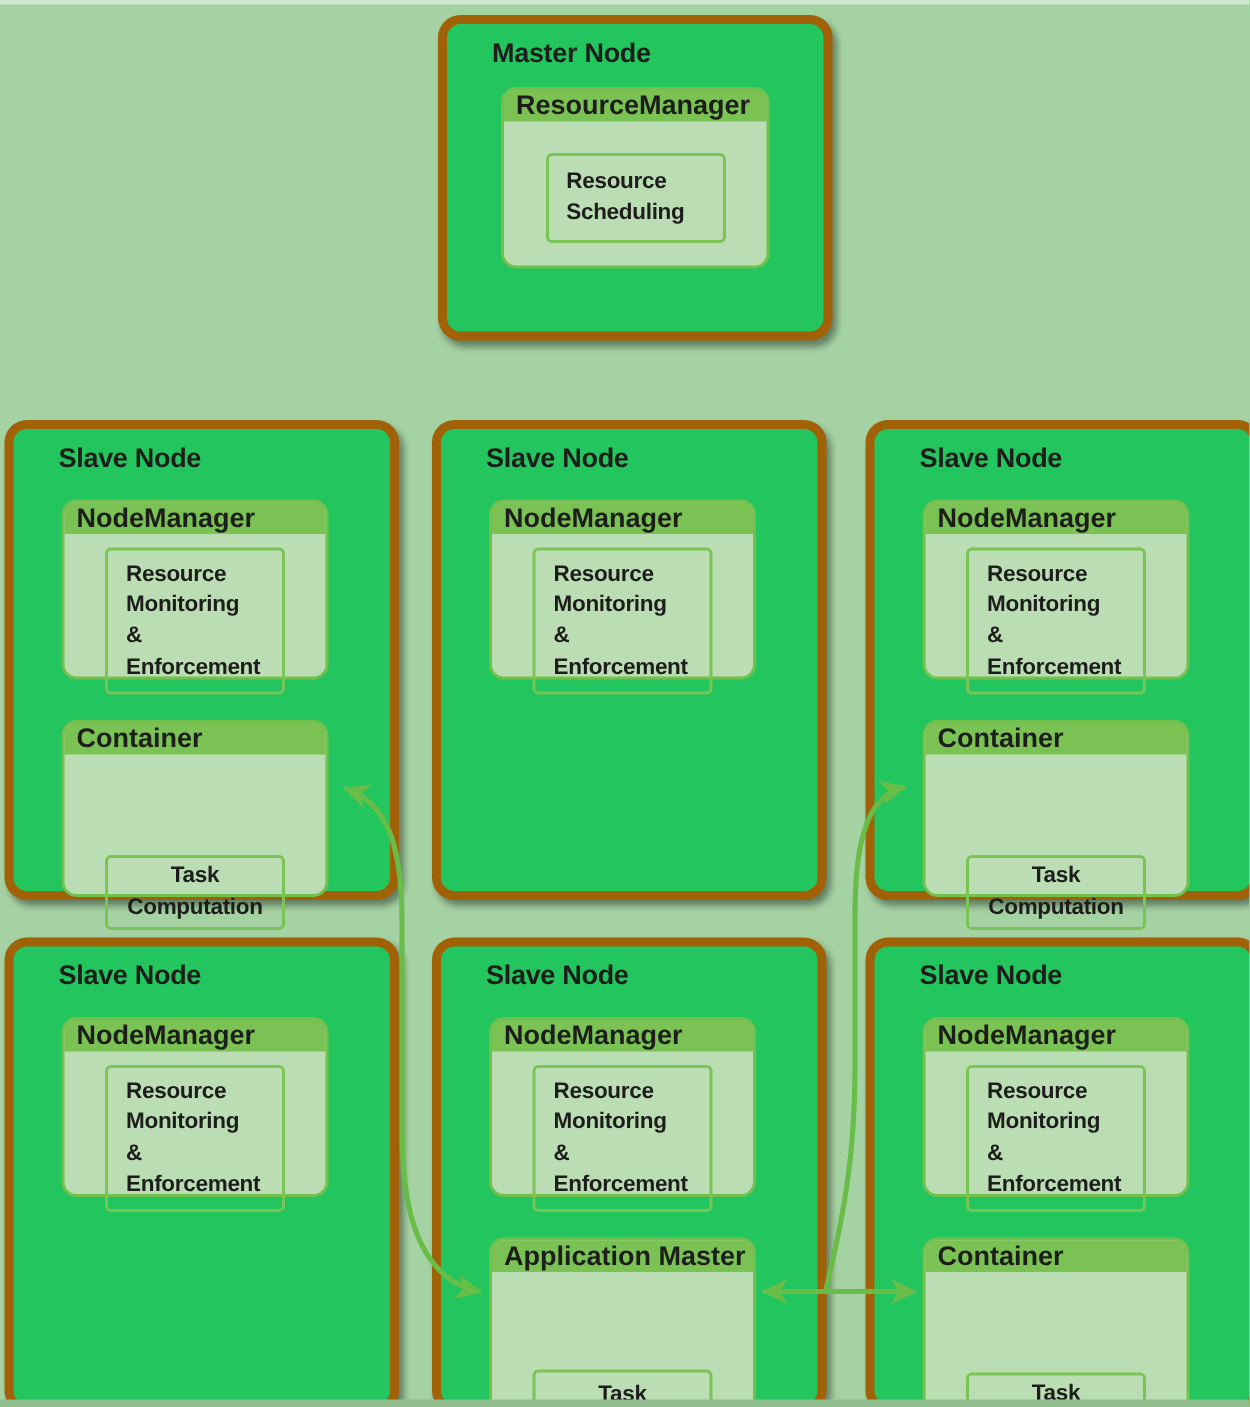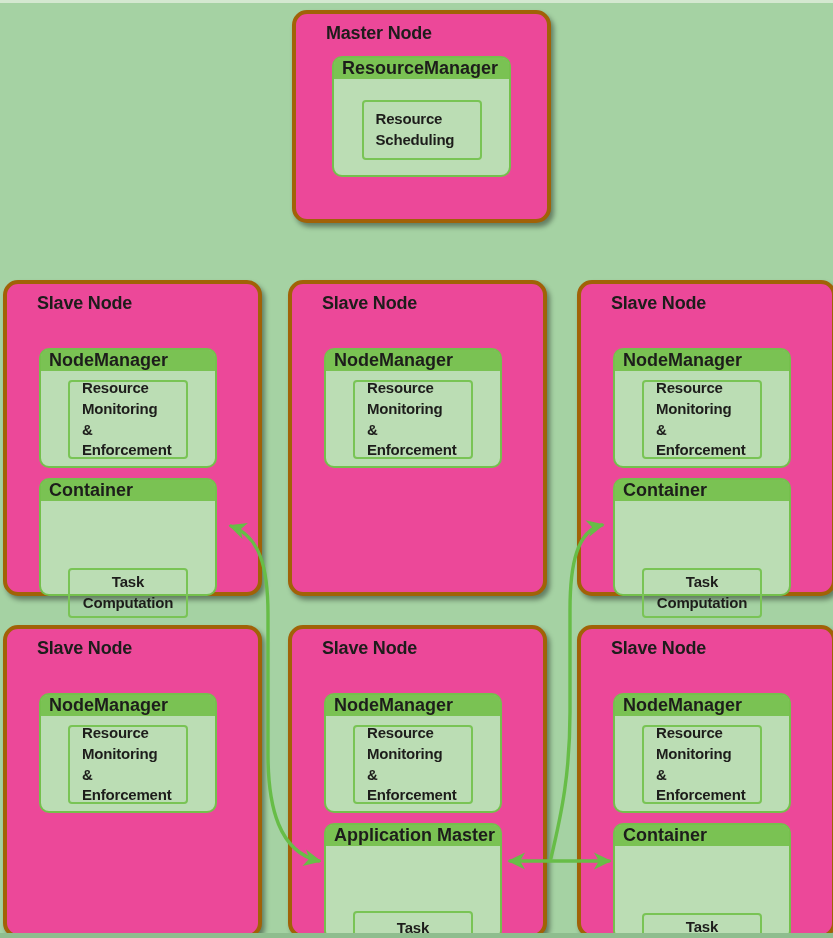--- a/index.html
+++ b/index.html
@@ -8,22 +8,22 @@
     background:#a5d2a3; overflow:hidden;
     font-family:"Liberation Sans", sans-serif;
     color:#1d1d1b;
   }
   .edge-top    { position:absolute; top:0; left:0; right:0; height:3px; background:#d4e8d0; }
   .edge-bottom { position:absolute; bottom:0; left:0; right:0; height:5px; background:#8fbd8e; }
 
   
   .node {
     position:absolute;
-    background:#ec4899;
-    border:4px solid #a16207;
+    background:#22c55e;
+    border:6px solid #a16207;
     border-radius:15px;
     box-shadow:3px 4px 5px rgba(0,0,0,0.40);
   }
   .node-title {
     position:absolute; top:9px; left:30px;
     font-size:18px; font-weight:bold; letter-spacing:-0.2px;
     white-space:nowrap;
   }
 
   
@@ -57,26 +57,26 @@
   
   .n-master { left:292px; top:10px;  width:251px; height:205px; }
   .n-ml     { left:3px;   top:280px; width:251px; height:308px; }
   .n-mc     { left:288px; top:280px; width:251px; height:308px; }
   .n-mr     { left:577px; top:280px; width:251px; height:308px; }
   .n-bl     { left:3px;   top:625px; width:251px; height:305px; }
   .n-bc     { left:288px; top:625px; width:251px; height:305px; }
   .n-br     { left:577px; top:625px; width:251px; height:305px; }
 
   
-  .c-first  { top:64px;  height:120px; }
+  .c-first  { top:47px;  height:120px; }
   .c-second { top:194px; height:118px; }
   .c-master { top:42px; left:36px; width:179px; height:121px; }
 
   
-  .i-rme  { top:30px; height:79px; }
+  .i-rme  { top:30px; height:98px; }
   .i-task { top:44px; height:50px; }
   .i-rs   { top:42px; height:60px; }
   .i-tm   { top:42px; height:55px; }
 
   
   .arrows { position:absolute; left:0; top:0; width:833px; height:938px; pointer-events:none; }
 </style>
 </head>
 <body>
 

